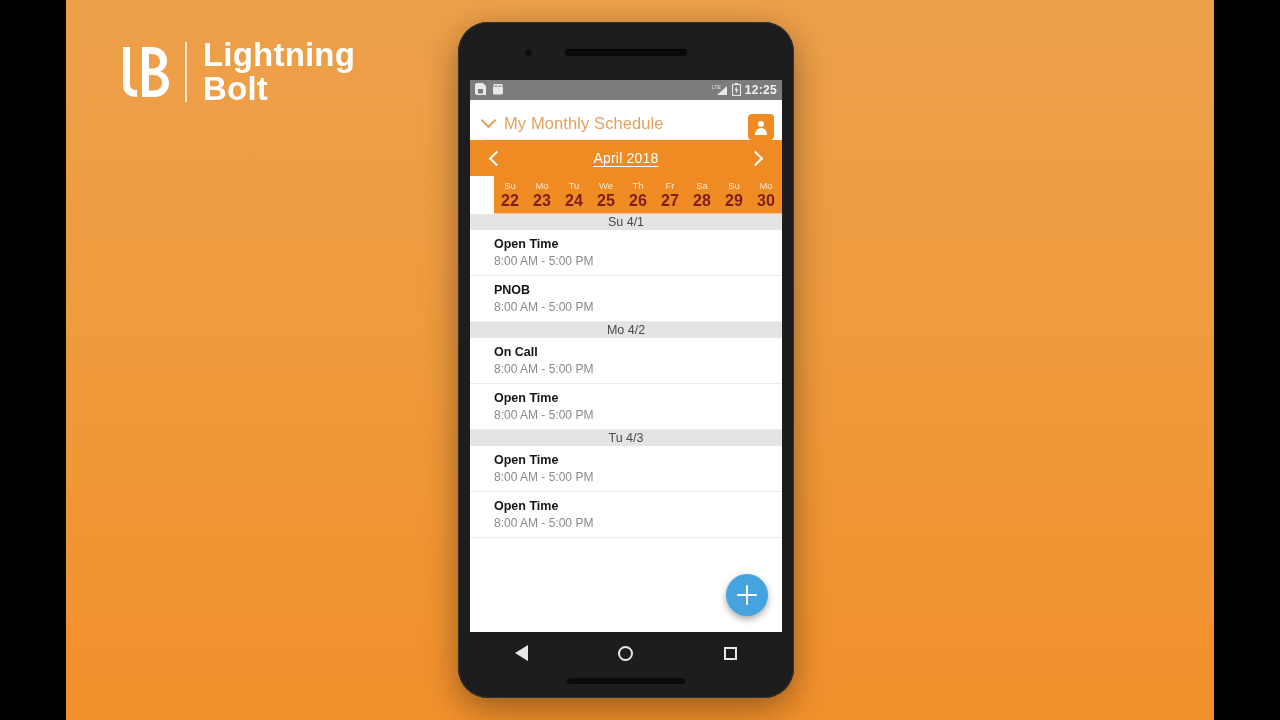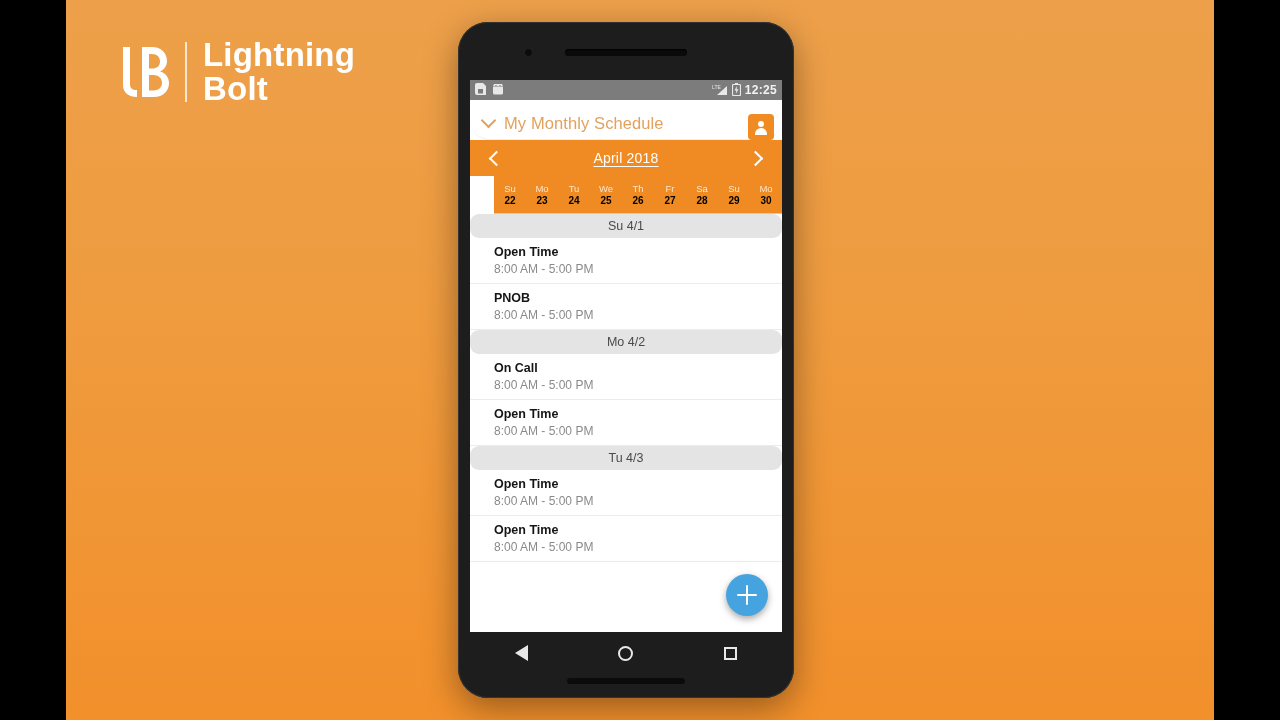--- a/index.html
+++ b/index.html
@@ -117,28 +117,28 @@
   .daystrip {
     height: 38px; background: #ef8b22; display: flex;
     border-bottom: 1.5px solid #f5c089;
     margin-left: 24px;
   }
   .daycell {
     flex: 1; display: flex; flex-direction: column;
     align-items: center; justify-content: center; gap: 1px;
   }
   .daycell .dow { font-size: 9.5px; color: rgba(255,255,255,.78); }
-  .daycell .dnum { font-size: 10px; color: #000000; font-weight: bold; }
+  .daycell .dnum { font-size: 16px; color: #7f1d1d; font-weight: bold; }
 
   
   .list { background: #fff; }
   .group-header {
-    height: 24px; background: #e4e4e4; display: flex;
+    height: 16px; background: #e4e4e4; display: flex;
     align-items: center; justify-content: center;
-    font-size: 12.5px; color: #4a4a4a; border-radius: 9px;
+    font-size: 12.5px; color: #4a4a4a;
   }
   .event {
     padding: 7px 24px 7px 24px; border-bottom: 1px solid #ececec; background: #fff;
   }
   .event-title { font-size: 12.5px; font-weight: bold; color: #151515; }
   .event-time { font-size: 12px; color: #8a8a8a; margin-top: 3px; }
 
   
   .fab {
     position: absolute; right: 14px; bottom: 16px; width: 42px; height: 42px;

